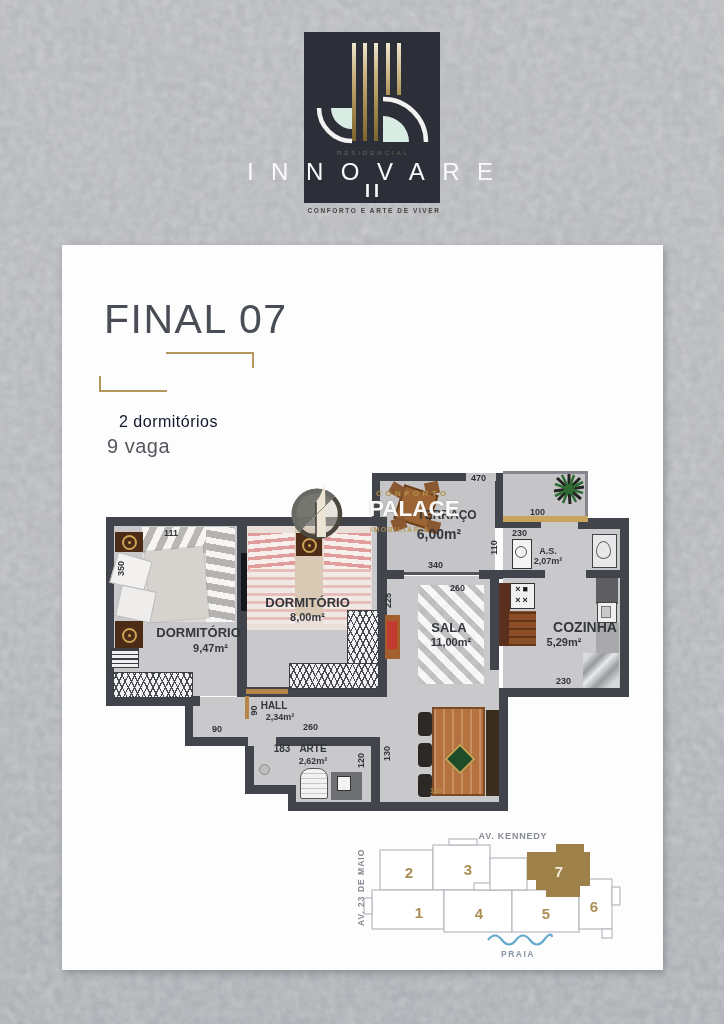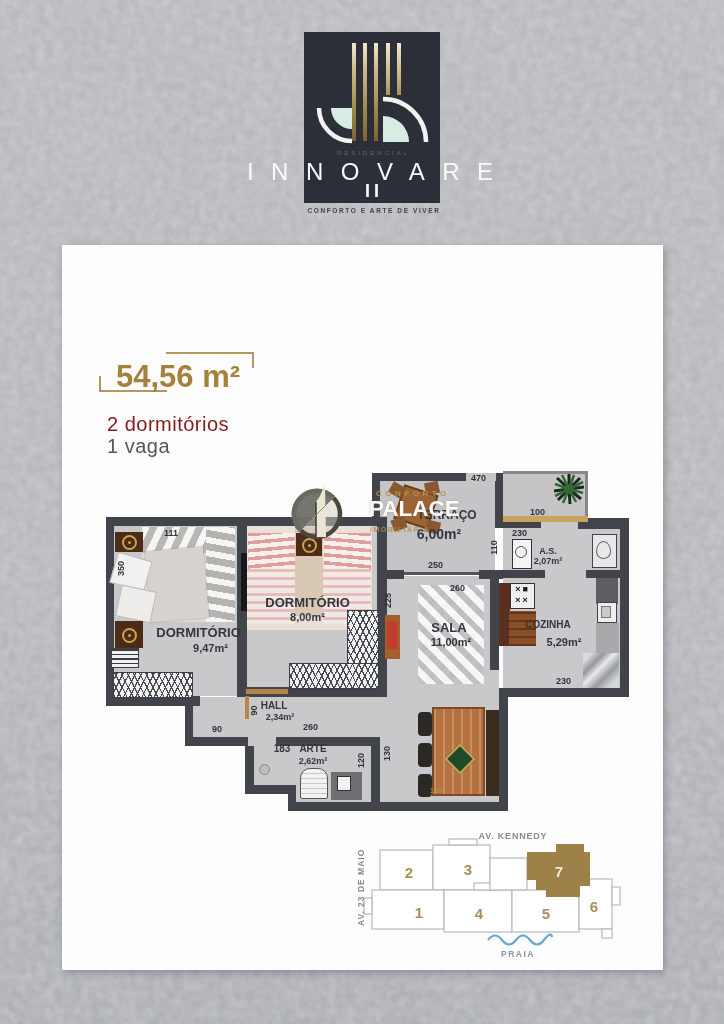--- a/index.html
+++ b/index.html
@@ -50,27 +50,27 @@
 <path d="M 83,19 A 43,43 0 0 1 126,62" fill="none" stroke="#f2f2f0" stroke-width="4.5"></path>
 <path d="M 83,62 L 83,36 A 26,26 0 0 1 109,62 Z" fill="#d9ece3"></path>
 </svg>
 <div class="abs" style="left:304px;top:150px;width:136px;text-align:center;color:#6e675c;font-size:6px;letter-spacing:3px;text-indent:3px">RESIDENCIAL</div>
 <div class="abs" style="left:8px;top:158px;width:724px;text-align:center;color:#fafafa;font-size:24px;letter-spacing:17.5px;text-indent:17.5px">INNOVARE</div>
 <div class="abs" style="left:10px;top:181px;width:724px;text-align:center;color:#fafafa;font-size:18px;letter-spacing:4px;text-indent:4px;font-weight:bold">II</div>
 <div class="abs" style="left:12px;top:207px;width:724px;text-align:center;color:#45443f;font-size:6.5px;font-weight:bold;letter-spacing:1.6px">CONFORTO E ARTE DE VIVER</div>
 
 <div class="abs" style="left:62px;top:245px;width:601px;height:725px;background:#fdfdfe;box-shadow:2px 3px 7px rgba(80,85,92,0.4)"></div>
 
+<div class="abs" style="left:104px;top:296px;font-size:41px;letter-spacing:1.5px;color:#494d55">FINAL 07</div>
 <div class="abs" style="left:166px;top:352px;width:88px;height:2px;background:#b3975c"></div>
 <div class="abs" style="left:252px;top:352px;width:2px;height:16px;background:#b3975c"></div>
 <div class="abs" style="left:99px;top:390px;width:68px;height:2px;background:#b3975c"></div>
 <div class="abs" style="left:99px;top:376px;width:2px;height:16px;background:#b3975c"></div>
-<div class="abs" style="left:116px;top:359px;font-size:31px;font-weight:bold;color:#a5823c">54,56 m²</div>
-<div class="abs" style="left:107px;top:413px;font-size:20px;letter-spacing:0.5px;color:#7f1d1d">2 dormitórios</div>
-<div class="abs" style="left:107px;top:435px;font-size:20px;letter-spacing:0.5px;color:#54575d">1 vaga</div>
+<div class="abs" style="left:119px;top:413px;font-size:16px;letter-spacing:0.5px;color:#0f172a">2 dormitórios</div>
+<div class="abs" style="left:107px;top:435px;font-size:20px;letter-spacing:0.5px;color:#54575d">9 vaga</div>
 
 <div class="floor" style="left:114px;top:525px;width:123px;height:171px"></div>
 <div class="floor" style="left:247px;top:526px;width:130px;height:161px"></div>
 <div class="floor" style="left:193px;top:697px;width:178px;height:40px"></div>
 <div class="floor" style="left:371px;top:697px;width:9px;height:40px"></div>
 <div class="floor" style="left:254px;top:746px;width:117px;height:56px"></div>
 <div class="floor" style="left:380px;top:481px;width:115px;height:91px;background:#c5c5c7"></div>
 <div class="floor" style="left:387px;top:576px;width:112px;height:121px"></div>
 <div class="floor" style="left:380px;top:697px;width:119px;height:105px"></div>
 <div class="floor" style="left:503px;top:522px;width:117px;height:50px"></div>
@@ -159,21 +159,21 @@
 <div class="abs" style="left:430px;top:787px;font-size:7px;font-weight:bold;color:#b08c4a">150</div>
 
 <div class="abs" style="left:499px;top:583px;width:11px;height:63px;background:#5a2f1d"></div>
 <div class="abs" style="left:510px;top:583px;width:25px;height:26px;background:#f0f0f0;border:1px solid #333;box-sizing:border-box;color:#1b1b1b;font-size:9px;line-height:11px;font-weight:bold;text-align:center;letter-spacing:2px">×■<br>××</div>
 <div class="abs" style="left:509px;top:611px;width:27px;height:35px;background:#8a4f26;background-image:repeating-linear-gradient(0deg,rgba(60,30,10,0.5) 0 2px,transparent 2px 8px)"></div>
 <div class="abs" style="left:596px;top:578px;width:22px;height:26px;background:#5e5e62"></div>
 <div class="abs" style="left:597px;top:602px;width:20px;height:21px;background:#efefef;border:1px solid #444;box-sizing:border-box"></div>
 <div class="abs" style="left:601px;top:606px;width:10px;height:12px;background:#c9c9cb;border:1px solid #777;box-sizing:border-box"></div>
 <div class="abs" style="left:596px;top:623px;width:23px;height:30px;background:#a9a9ab"></div>
 <div class="abs" style="left:583px;top:653px;width:36px;height:35px;background:#b9babd;background-image:linear-gradient(135deg,#dadbde 0 12%,#97989c 30%,#e8e9ec 45%,#9a9b9f 65%,#d5d6d9 85%)"></div>
-<div class="rt" style="left:515px;top:619px;width:66px;font-size:10px">COZINHA</div>
+<div class="rt" style="left:552px;top:619px;width:66px;font-size:14px">COZINHA</div>
 <div class="rt" style="left:531px;top:636px;width:66px;font-size:11px">5,29m²</div>
 
 <div class="abs" style="left:512px;top:539px;width:20px;height:30px;background:#f4f4f4;border:1.5px solid #333;box-sizing:border-box"></div>
 <div class="abs" style="left:515px;top:546px;width:12px;height:12px;border:1.5px solid #555;border-radius:50%;box-sizing:border-box"></div>
 <div class="abs" style="left:592px;top:534px;width:25px;height:34px;background:#e8e8ea;border:1.5px solid #444;box-sizing:border-box"></div>
 <div class="abs" style="left:596px;top:541px;width:15px;height:18px;border:1.5px solid #666;border-radius:50% 50% 50% 50%/60% 60% 40% 40%;box-sizing:border-box"></div>
 <div class="rt" style="left:533px;top:546px;width:30px;font-size:9px">A.S.</div>
 <div class="rt" style="left:530px;top:556px;width:36px;font-size:9px">2,07m²</div>
 
 <div class="abs" style="left:398px;top:489px;width:32px;height:32px;background:#9c6434;border:2px solid #6b3f1c;transform:rotate(18deg)"></div>
@@ -201,21 +201,21 @@
 <div class="rt" style="left:290px;top:743px;width:46px;font-size:10px">ARTE</div>
 <div class="rt" style="left:292px;top:756px;width:42px;font-size:9px">2,62m²</div>
 
 <div class="rt" style="left:255px;top:700px;width:38px;font-size:10px">HALL</div>
 <div class="rt" style="left:259px;top:712px;width:42px;font-size:9px">2,34m²</div>
 
 <div class="abs" style="left:466px;top:473px;width:30px;height:8px;background:#c6c6c8"></div>
 <div class="dim" style="left:471px;top:474px">470</div>
 <div class="dim" style="left:530px;top:508px">100</div>
 <div class="dim vdim" style="left:487px;top:543px">110</div>
-<div class="dim" style="left:428px;top:561px">250</div>
+<div class="dim" style="left:428px;top:561px">340</div>
 <div class="dim" style="left:512px;top:529px">230</div>
 <div class="dim" style="left:164px;top:529px">111</div>
 <div class="dim vdim" style="left:114px;top:564px">350</div>
 <div class="dim vdim" style="left:381px;top:596px">225</div>
 <div class="dim" style="left:450px;top:584px">260</div>
 <div class="dim vdim" style="left:249px;top:706px">90</div>
 <div class="dim" style="left:212px;top:725px">90</div>
 <div class="dim" style="left:303px;top:723px">260</div>
 <div class="dim vdim" style="left:354px;top:756px">120</div>
 <div class="dim vdim" style="left:380px;top:749px">130</div>

